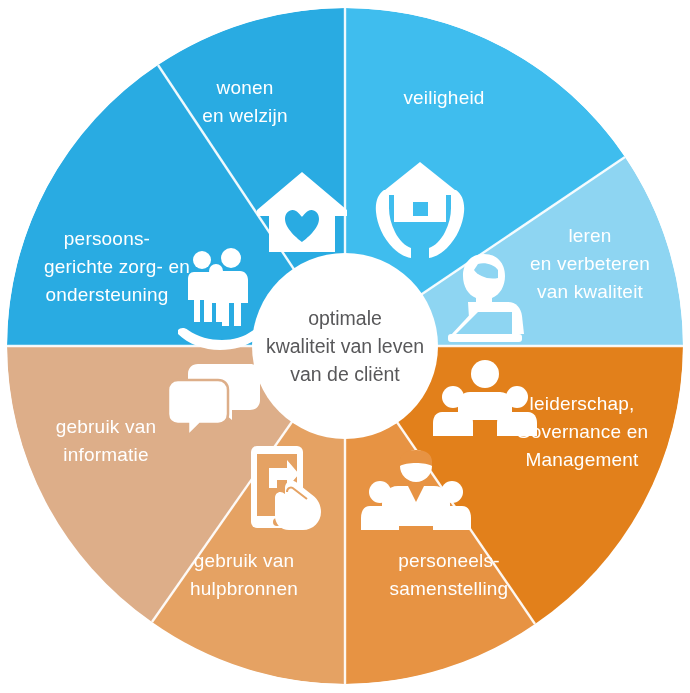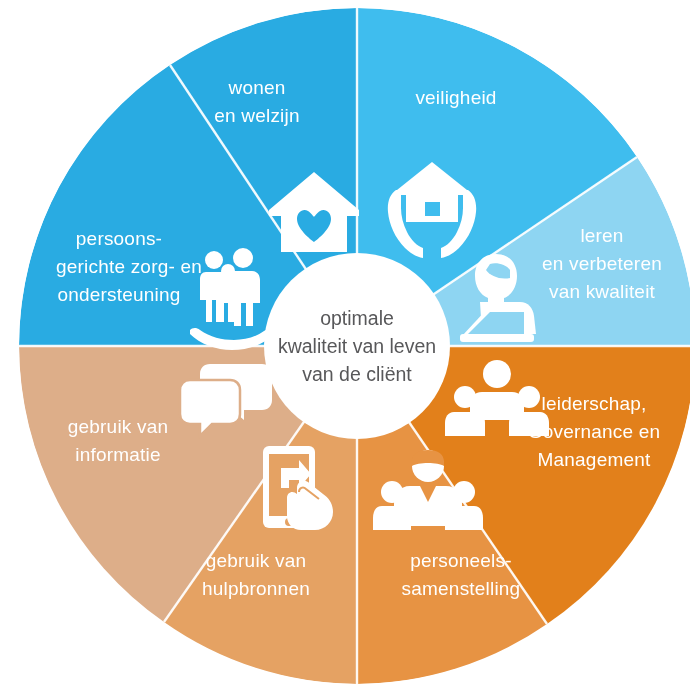--- a/index.html
+++ b/index.html
@@ -10,21 +10,20 @@
   body {
     width: 690px;
     height: 693px;
     font-family: "Liberation Sans", sans-serif;
     overflow: hidden;
   }
   #wheel-root {
     position: relative;
     width: 626px;
     height: 693px;
-    padding-left: 12px;
   }
   svg.wheel {
     display: block;
     width: 690px;
     height: 693px;
   }
   .seg-label {
     fill: #ffffff;
     font-family: "Liberation Sans", sans-serif;
     font-size: 19px;

